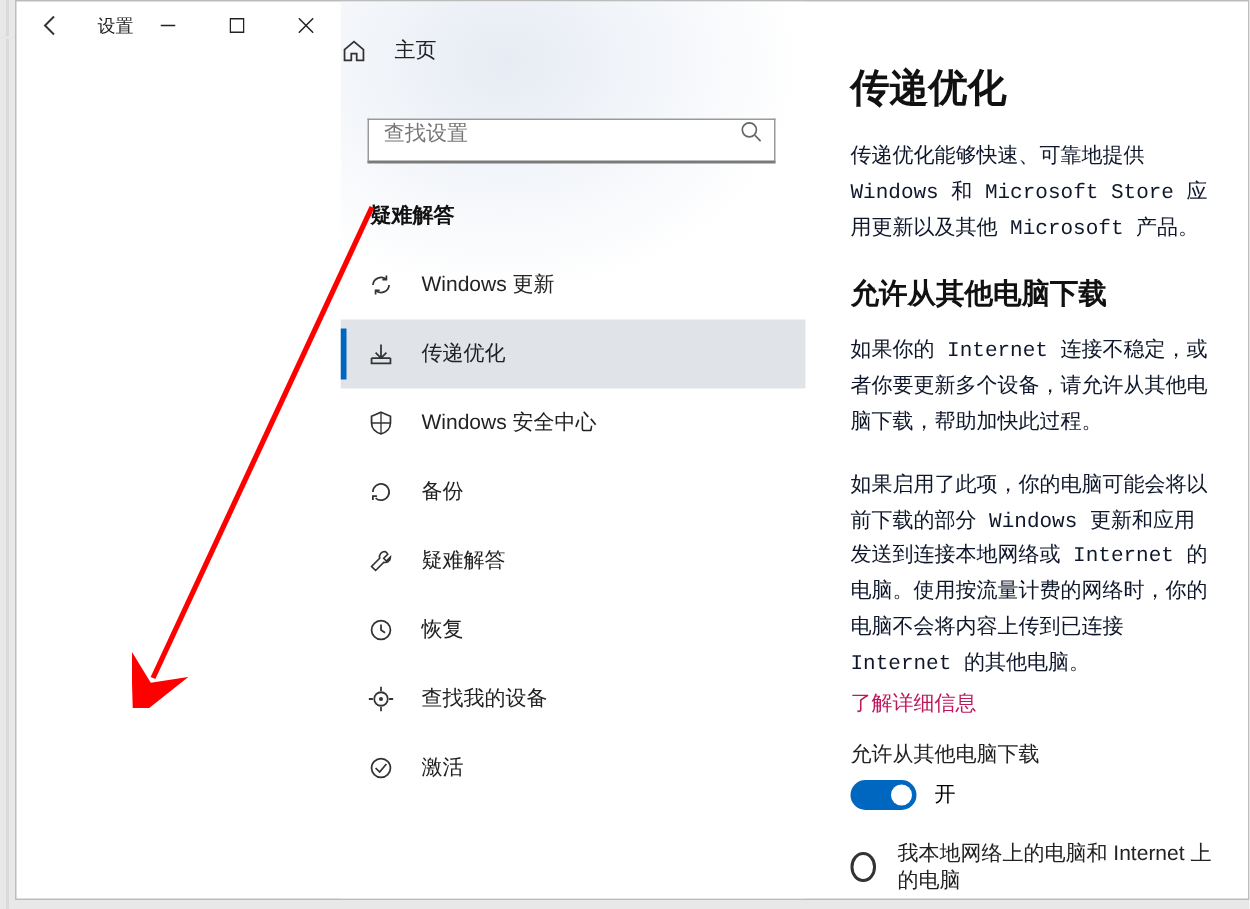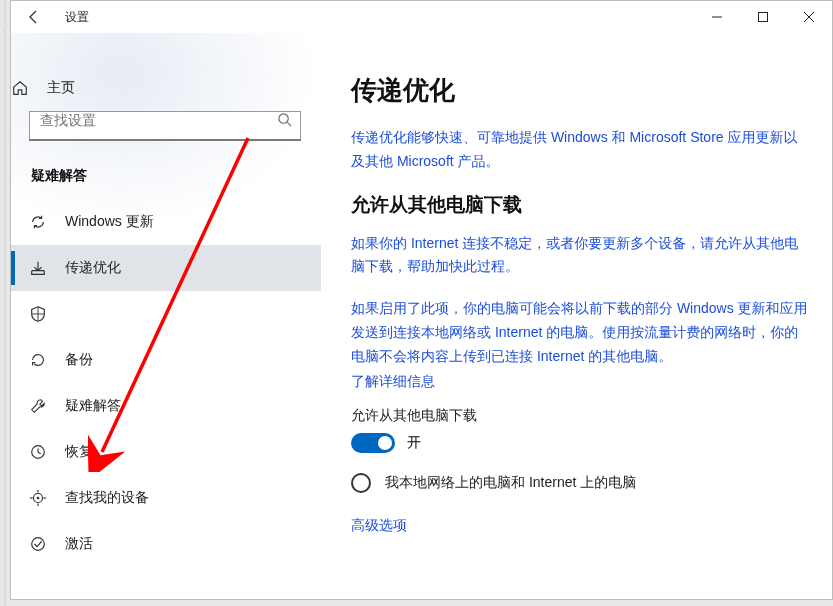--- a/index.html
+++ b/index.html
@@ -1,44 +1,44 @@
 <!DOCTYPE html>
 <html><head>
 <meta charset="utf-8">
 <style>
   * { box-sizing: border-box; margin: 0; padding: 0; font-family: "Microsoft YaHei", "Segoe UI", sans-serif; }
   body { width: 833px; height: 606px; overflow: hidden; background: #e8e8e8; position: relative; }
-  .window { position: absolute; left: 10px; top: 0; right: 0; bottom: 6px; background: #fff; border: 1px solid #bcbcbc; display: flex; flex-direction: column; }
+  .window { position: absolute; left: 10px; top: 0; right: 0; bottom: 6px; background: #fff; border: 1px solid #bcbcbc; display: flex; flex-direction: row; }
   .titlebar { height: 32px; display: flex; align-items: center; padding-left: 6px; }
   .titlebar .back { width: 34px; height: 32px; display: flex; align-items: center; justify-content: center; font-size: 15px; color: #333; cursor: default; }
   .titlebar .title { margin-left: 14px; font-size: 12px; color: #222; }
   .titlebar .spacer { flex: 1; }
   .titlebar .winbtn { width: 46px; height: 32px; display: flex; align-items: center; justify-content: center; color: #222; font-size: 13px; }
   .titlebar .winbtn svg { width: 10px; height: 10px; }
   .content { flex: 1; display: flex; overflow: hidden; }
   
   .sidebar { width: 310px; background: #fff; padding-top: 24px; background: linear-gradient(#ffffff,#ffffff); position: relative; }
   .sidebar::before { content:""; position:absolute; inset:0; background: radial-gradient(ellipse 280px 220px at 110px 40px, rgba(210,220,235,.55), transparent 70%); pointer-events:none; }
   .sidebar-inner { position: relative; }
-  .home-row { display: flex; align-items: flex-end; height: 40px; gap: 18px; font-size: 14px; color: #222; }
+  .home-row { display: flex; align-items: flex-start; height: 40px; gap: 18px; font-size: 14px; color: #222; }
   .home-row .icon, .nav-item .icon { width: 18px; height: 18px; display: inline-flex; align-items: center; justify-content: center; color:#333; }
   .searchbox { margin: 14px 20px 0 18px; height: 30px; border: 1px solid #999; border-bottom: 2px solid #7a7a7a; display: flex; align-items: flex-start; padding: 0 8px 0 10px; background: #fff; }
   .searchbox input { flex: 1; border: none; outline: none; font-size: 14px; background: transparent; color:#555; }
   .searchbox .sicon { color:#555; }
   .section-title { margin: 26px 0 14px 20px; font-size: 14px; font-weight: 600; color: #111; }
   .nav-list { }
   .nav-item { display: flex; align-items: center; height: 46px; padding-left: 18px; gap: 18px; font-size: 14px; color:#222; position: relative; }
   .nav-item.selected { background: #d8dde3cc; }
   .nav-item.selected::before { content:""; position:absolute; left:0; top:6px; bottom:6px; width:4px; background:#0067c0; }
   
   .main { flex: 1; padding: 40px 24px 0 30px; overflow: hidden; }
   .h1 { font-size: 26px; font-weight: 600; color:#111; margin-bottom: 18px; }
-  .p  { font-size: 14px; color:#1d4ed8; line-height: 1.7; margin-bottom: 18px; }
+  .p  { font-size: 14px; color:#0f172a; line-height: 1.7; margin-bottom: 18px; font-family: Liberation Mono, monospace; }
   .h2 { font-size: 19px; font-weight: 600; color:#111; margin: 18px 0 14px; }
-  .link { color:#1d4ed8; font-size: 14px; cursor: default; }
+  .link { color:#be185d; font-size: 14px; cursor: default; }
   .label { font-size: 14px; color:#222; margin-top: 16px; margin-bottom: 8px; }
   .toggle-row { display: flex; align-items: center; gap: 12px; margin-bottom: 20px; }
   .toggle { width: 44px; height: 20px; border-radius: 10px; background: #0067c0; position: relative; }
   .toggle::after { content:""; position:absolute; right:3px; top:3px; width:14px; height:14px; border-radius:50%; background:#fff; }
   .radio-row { display:flex; align-items:center; gap: 14px; margin: 14px 0 24px; font-size:14px; color:#222; }
   .radio { width:20px; height:20px; border-radius:50%; border:2px solid #333; display:inline-flex; align-items:center; justify-content:center; }
   .radio.checked { border-color:#0067c0; }
   .radio.checked::after { content:""; width:10px; height:10px; border-radius:50%; background:#0067c0; }
   .advanced { margin-top: 6px; }
   
@@ -126,20 +126,21 @@
             <span>传递优化</span>
           </div>
           <div class="nav-item">
             <span class="icon">
                 <svg viewBox="0 0 20 20" width="18" height="18">
                   <path d="M10 2l7 3v5c0 4-3 7-7 8-4-1-7-4-7-8V5l7-3z" fill="none" stroke="#333" stroke-width="1.3"></path>
                   <line x1="10" y1="2" x2="10" y2="18" stroke="#333" stroke-width="1"></line>
                   <line x1="3" y1="10" x2="17" y2="10" stroke="#333" stroke-width="1"></line>
                 </svg>
               </span>
+            <span>Windows 安全中心</span>
           </div>
           <div class="nav-item">
             <span class="icon">
                 <svg viewBox="0 0 20 20" width="18" height="18">
                   <path d="M4 10a6 6 0 1 1 2 4.5" fill="none" stroke="#333" stroke-width="1.3"></path>
                   <path d="M4 16v-3h3" fill="none" stroke="#333" stroke-width="1.3"></path>
                 </svg>
               </span>
             <span>备份</span>
           </div>

